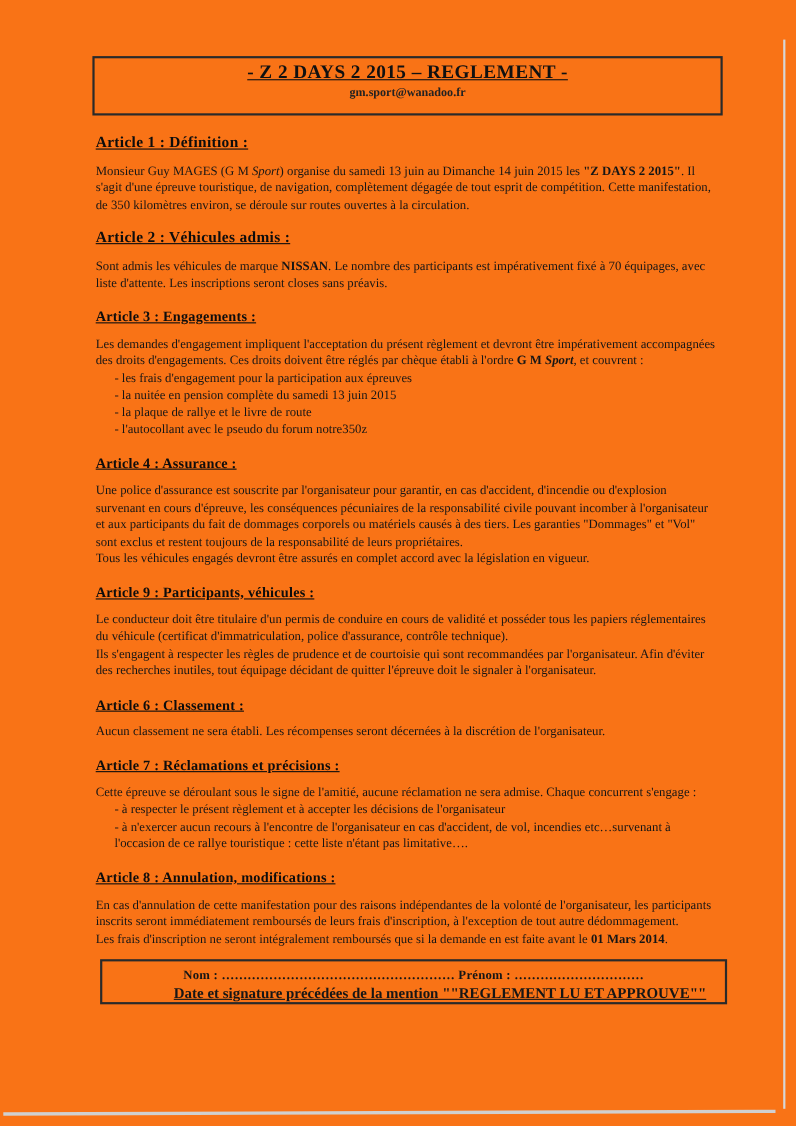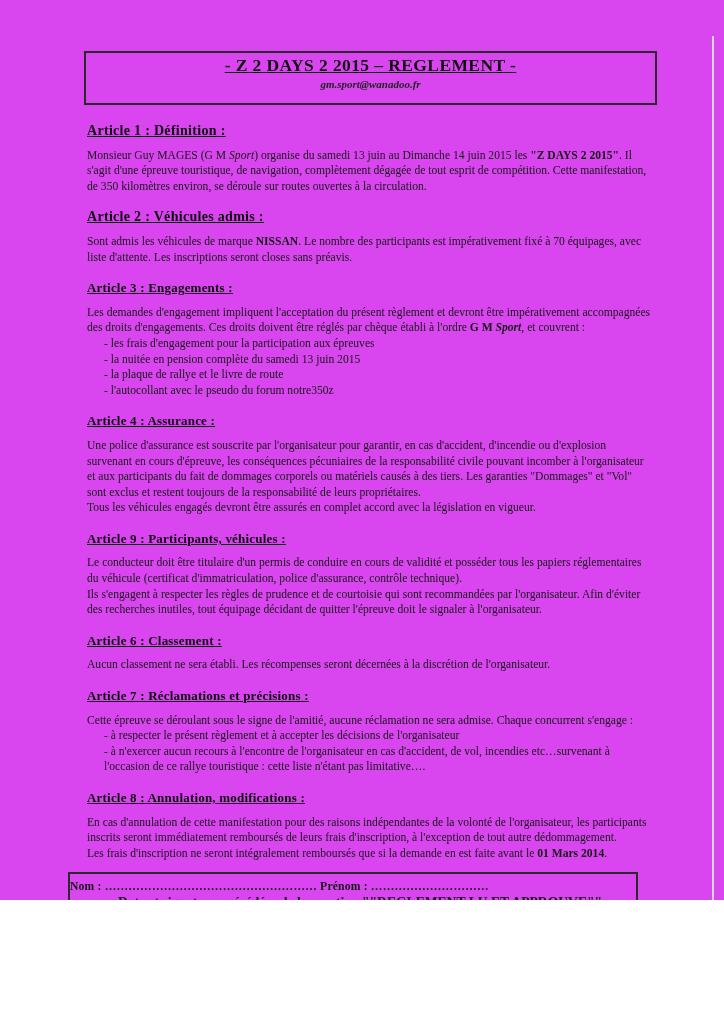--- a/index.html
+++ b/index.html
@@ -1,62 +1,62 @@
 <!DOCTYPE html>
 <html><head>
 <meta charset="utf-8">
 <style>
   html,body { margin:0; padding:0; background:#ffffff; }
   .page {
     position:relative;
-    width:724px; height:900px;
-    background:#d946ef;
+    width:724px; height:1024px;
+    background:#f97316;
     font-family:"Liberation Serif","DejaVu Serif",serif;
     color:#161616;
     overflow:hidden;
   }
   
   .edge-right { position:absolute; left:712px; top:36px; width:2px; height:972px; background:#d6d6d6; }
   .edge-bottom { position:absolute; left:3px; top:1010px; width:702px; height:3px; background:#d0d0d0; transform:rotate(-0.2deg); }
 
   .header-box {
     position:absolute; left:84px; top:51px;
     width:569px; height:48px;
     border:2px solid #2a2a2a;
     text-align:center;
     padding-top:2px;
     box-sizing:content-box;
   }
   .doc-title {
     font-size:17.5px; font-weight:bold; text-decoration:underline;
     letter-spacing:0.4px; line-height:1.25; color:#111;
   }
-  .doc-email { font-size:11px; font-weight:bold; font-style:italic; margin-top:1px; color:#222; }
+  .doc-email { font-size:11px; font-weight:bold; margin-top:1px; color:#222; }
 
   .content {
     position:absolute; left:87px; top:107px; width:567px;
     font-size:11.6px; line-height:15.6px;margin-top:16px;
   }
   .art-heading {
     font-weight:bold; text-decoration:underline; color:#0d0d0d;
     margin:15px 0 9px 0;
   }
   .art-heading.hl { font-size:14px; letter-spacing:0.3px; }
   .art-heading.hs { font-size:13px; letter-spacing:0.2px; }
   .art-heading:first-child { margin-top:0; }
   .para { margin:0; }
   .li { margin:0 0 0 17px; }
   .b { font-weight:bold; }
   .i { font-style:italic; }
 
   .sig-box {
-    position:absolute; left:68px; top:872px;
+    position:absolute; left:91px; top:872px;
     width:570px; height:41px;
     border:2px solid #2a2a2a;
-    text-align:left;
+    text-align:center;
     box-sizing:border-box;
     padding-top:5px;
   }
   .sig-line1 { font-size:11.6px; font-weight:bold; line-height:15px; letter-spacing:0.2px; }
   .sig-line2 { font-size:13.6px; font-weight:bold; text-decoration:underline; line-height:17px;margin-left:48px; }
 </style>
 </head>
 <body>
 
 <div class="page" style="color: rgb(22, 22, 22);">

